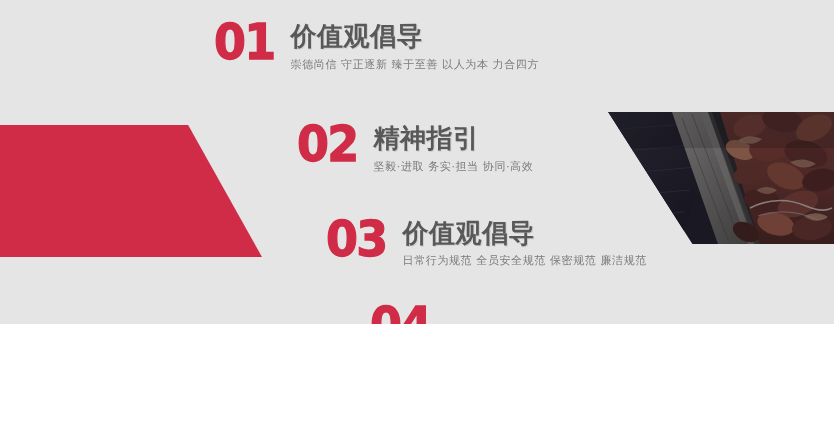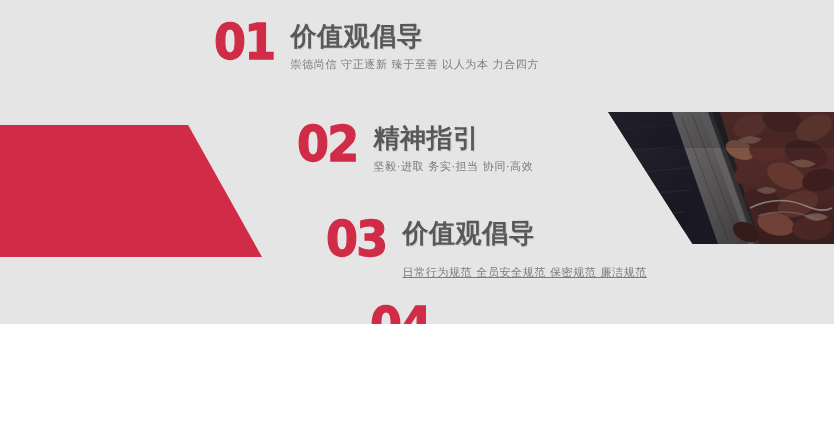--- a/index.html
+++ b/index.html
@@ -96,21 +96,21 @@
     margin-top: 5px;
   }
 
   
   #row-1 { left: 214px; top: 18px;  }
   #row-2 { left: 269px; top: 120px; margin-left: 28px; }
   #row-3 { left: 326px; top: 215px; }
   #row-4 { left: 370px; top: 301px; }
 
   
-  #row-3 .row-sub { margin-top: 16px; text-decoration: underline; }
+  #row-3 .row-sub { margin-top: 4px; }
   #row-4 .row-sub { margin-top: 4px; }
 </style>
 </head>
 <body>
 
 <div id="stage">
 
   <div class="red-parallelogram"></div>
 
   <div class="photo-panel">

